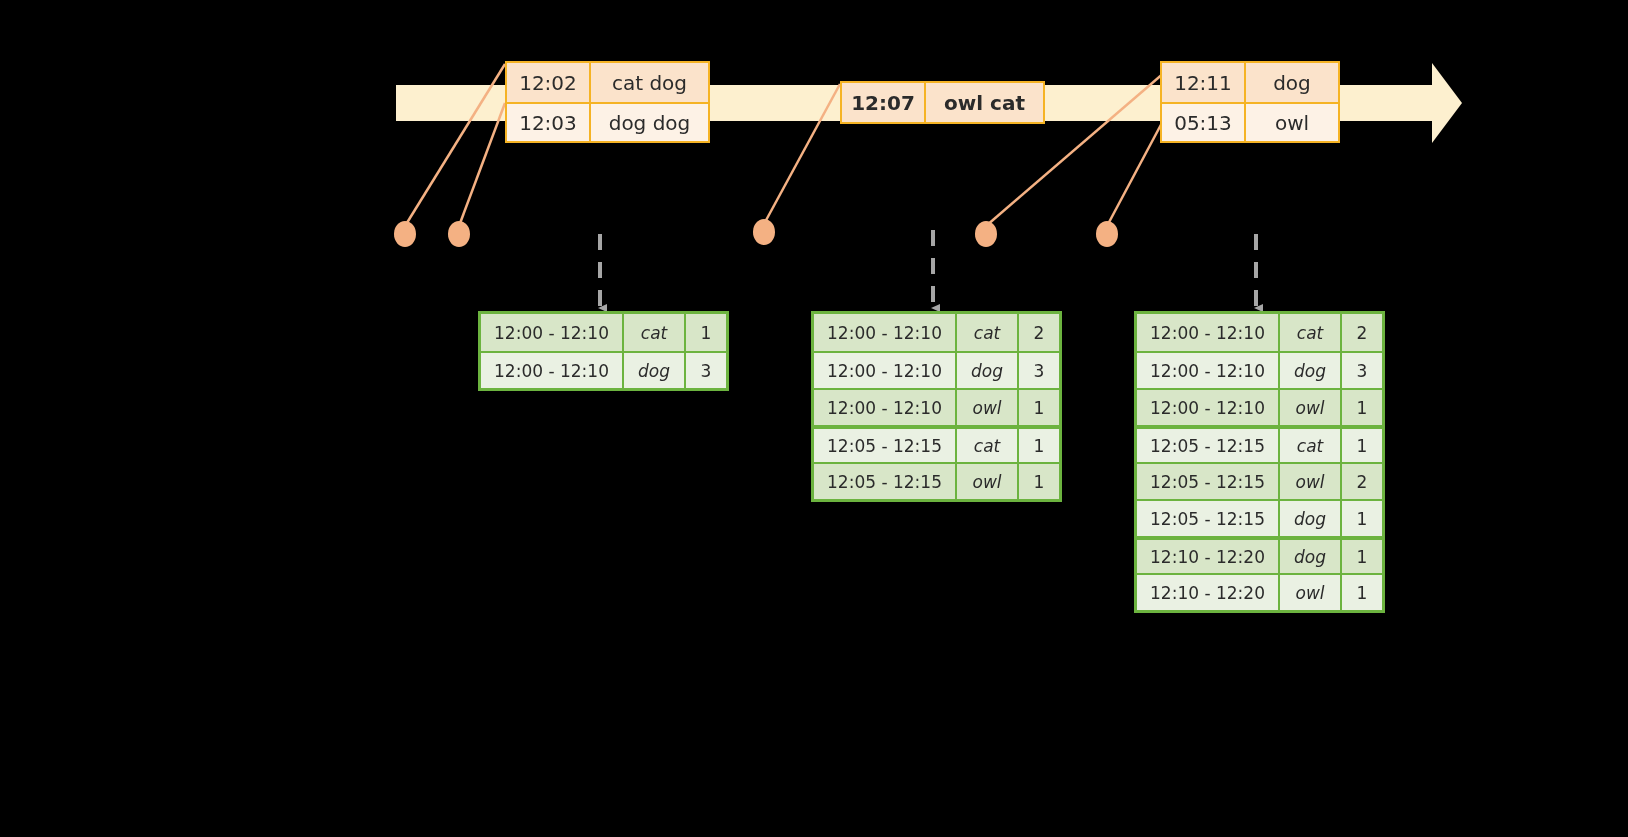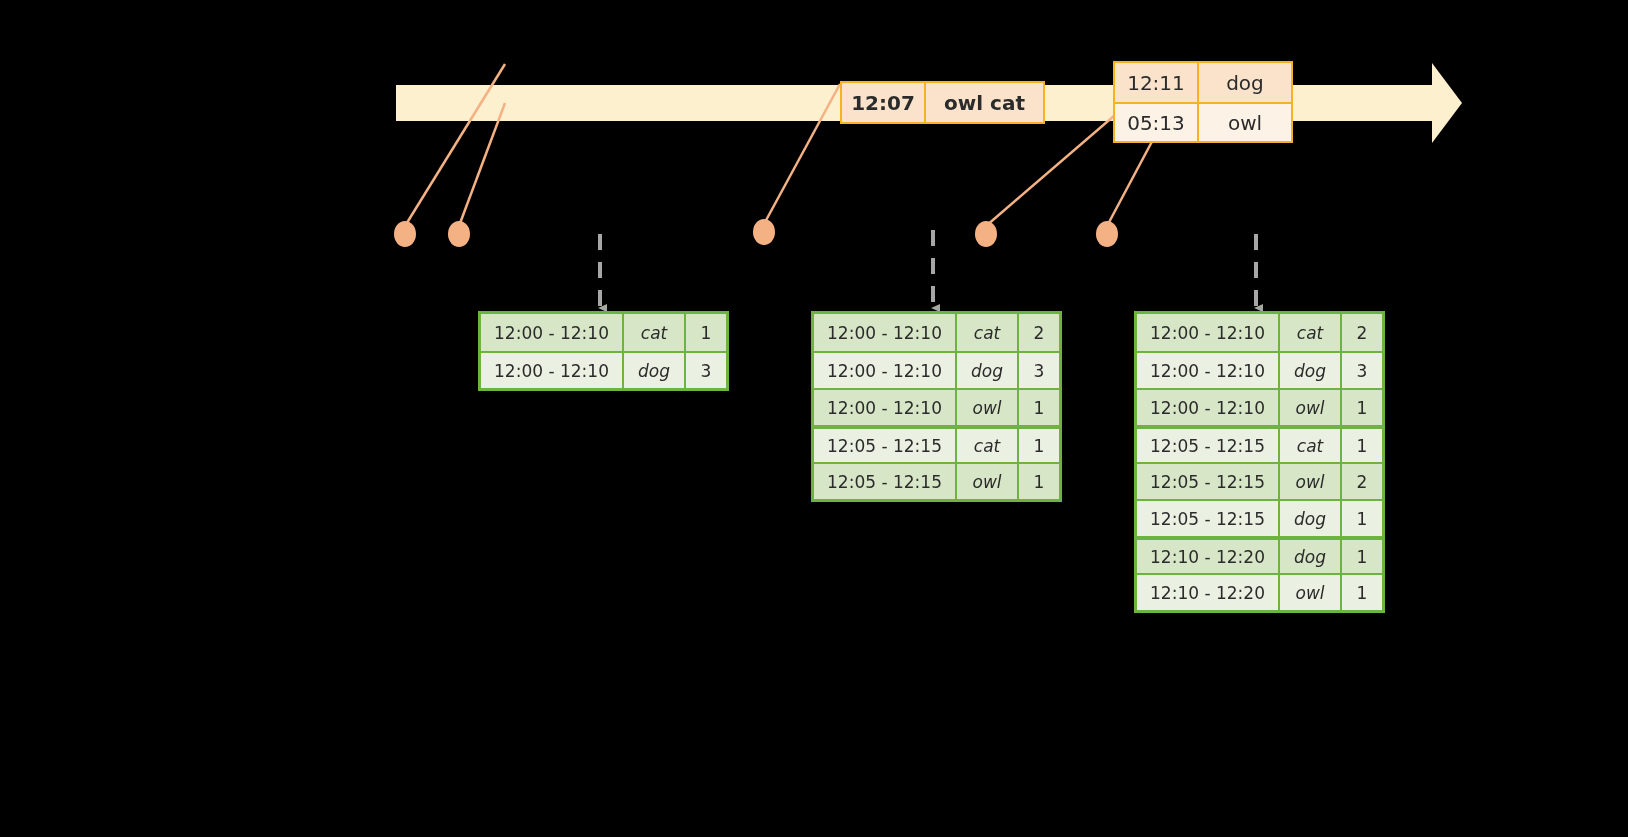--- a/index.html
+++ b/index.html
@@ -141,29 +141,39 @@
         <line x1="1107" y1="226" x2="1172" y2="104"></line>
       </g>
 
     <g id="flowarrow-group" stroke="#a6a6a6" stroke-width="4" stroke-dasharray="16 12" fill="none">
         <line x1="600" y1="234" x2="600" y2="308" marker-end="url(#greyhead)"></line>
         <line x1="933" y1="230" x2="933" y2="308" marker-end="url(#greyhead)"></line>
         <line x1="1256" y1="234" x2="1256" y2="308" marker-end="url(#greyhead)"></line>
       </g>
   </svg>
 
+  <div class="event-box" style="left:505px; top:61px; width:205px;">
+    <div class="event-row shade-dark">
+      <div class="ev-time">12:02</div>
+      <div class="ev-words">cat dog</div>
+    </div>
+    <div class="event-row shade-light">
+      <div class="ev-time">12:03</div>
+      <div class="ev-words">dog dog</div>
+    </div>
+  </div>
 
   <div class="event-box" style="left:840px; top:81px; width:205px;font-weight:bold;">
     <div class="event-row shade-dark">
       <div class="ev-time">12:07</div>
       <div class="ev-words">owl cat</div>
     </div>
   </div>
 
-  <div class="event-box" style="left:1113px; top:61px; width:180px;">
+  <div class="event-box" style="left:1160px; top:61px; width:180px;">
     <div class="event-row shade-dark">
       <div class="ev-time">12:11</div>
       <div class="ev-words">dog</div>
     </div>
     <div class="event-row shade-light">
       <div class="ev-time">05:13</div>
       <div class="ev-words">owl</div>
     </div>
   </div>
 

